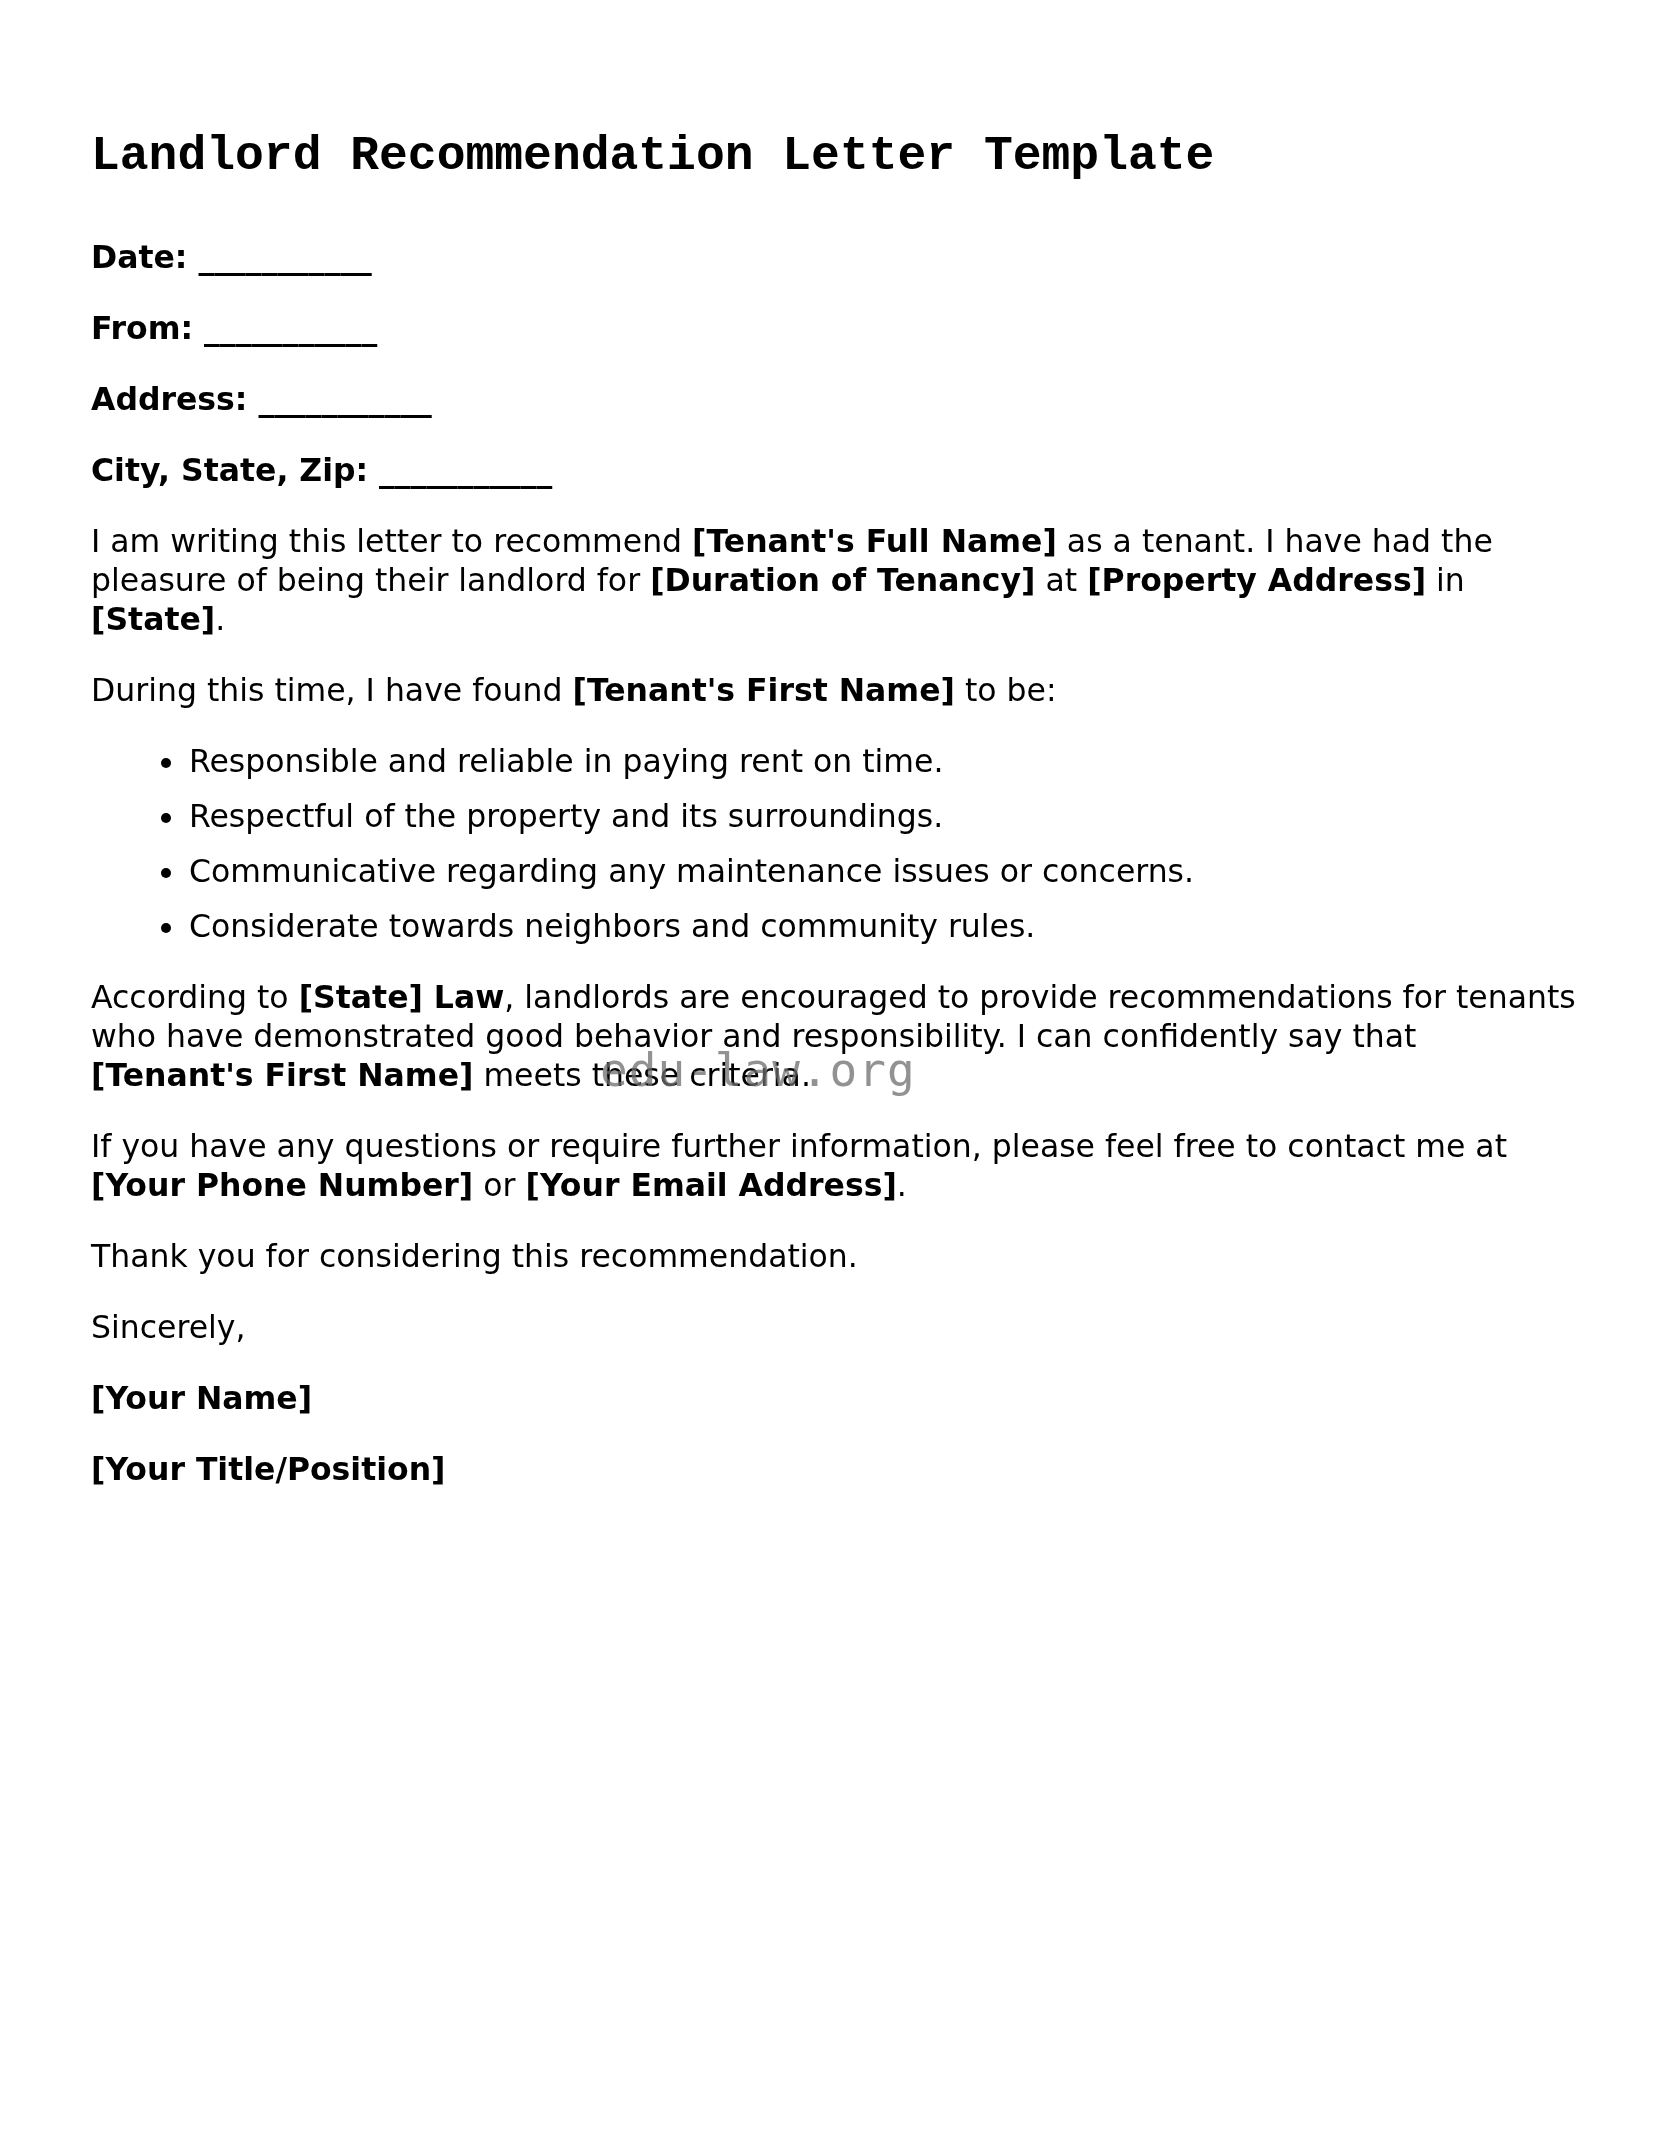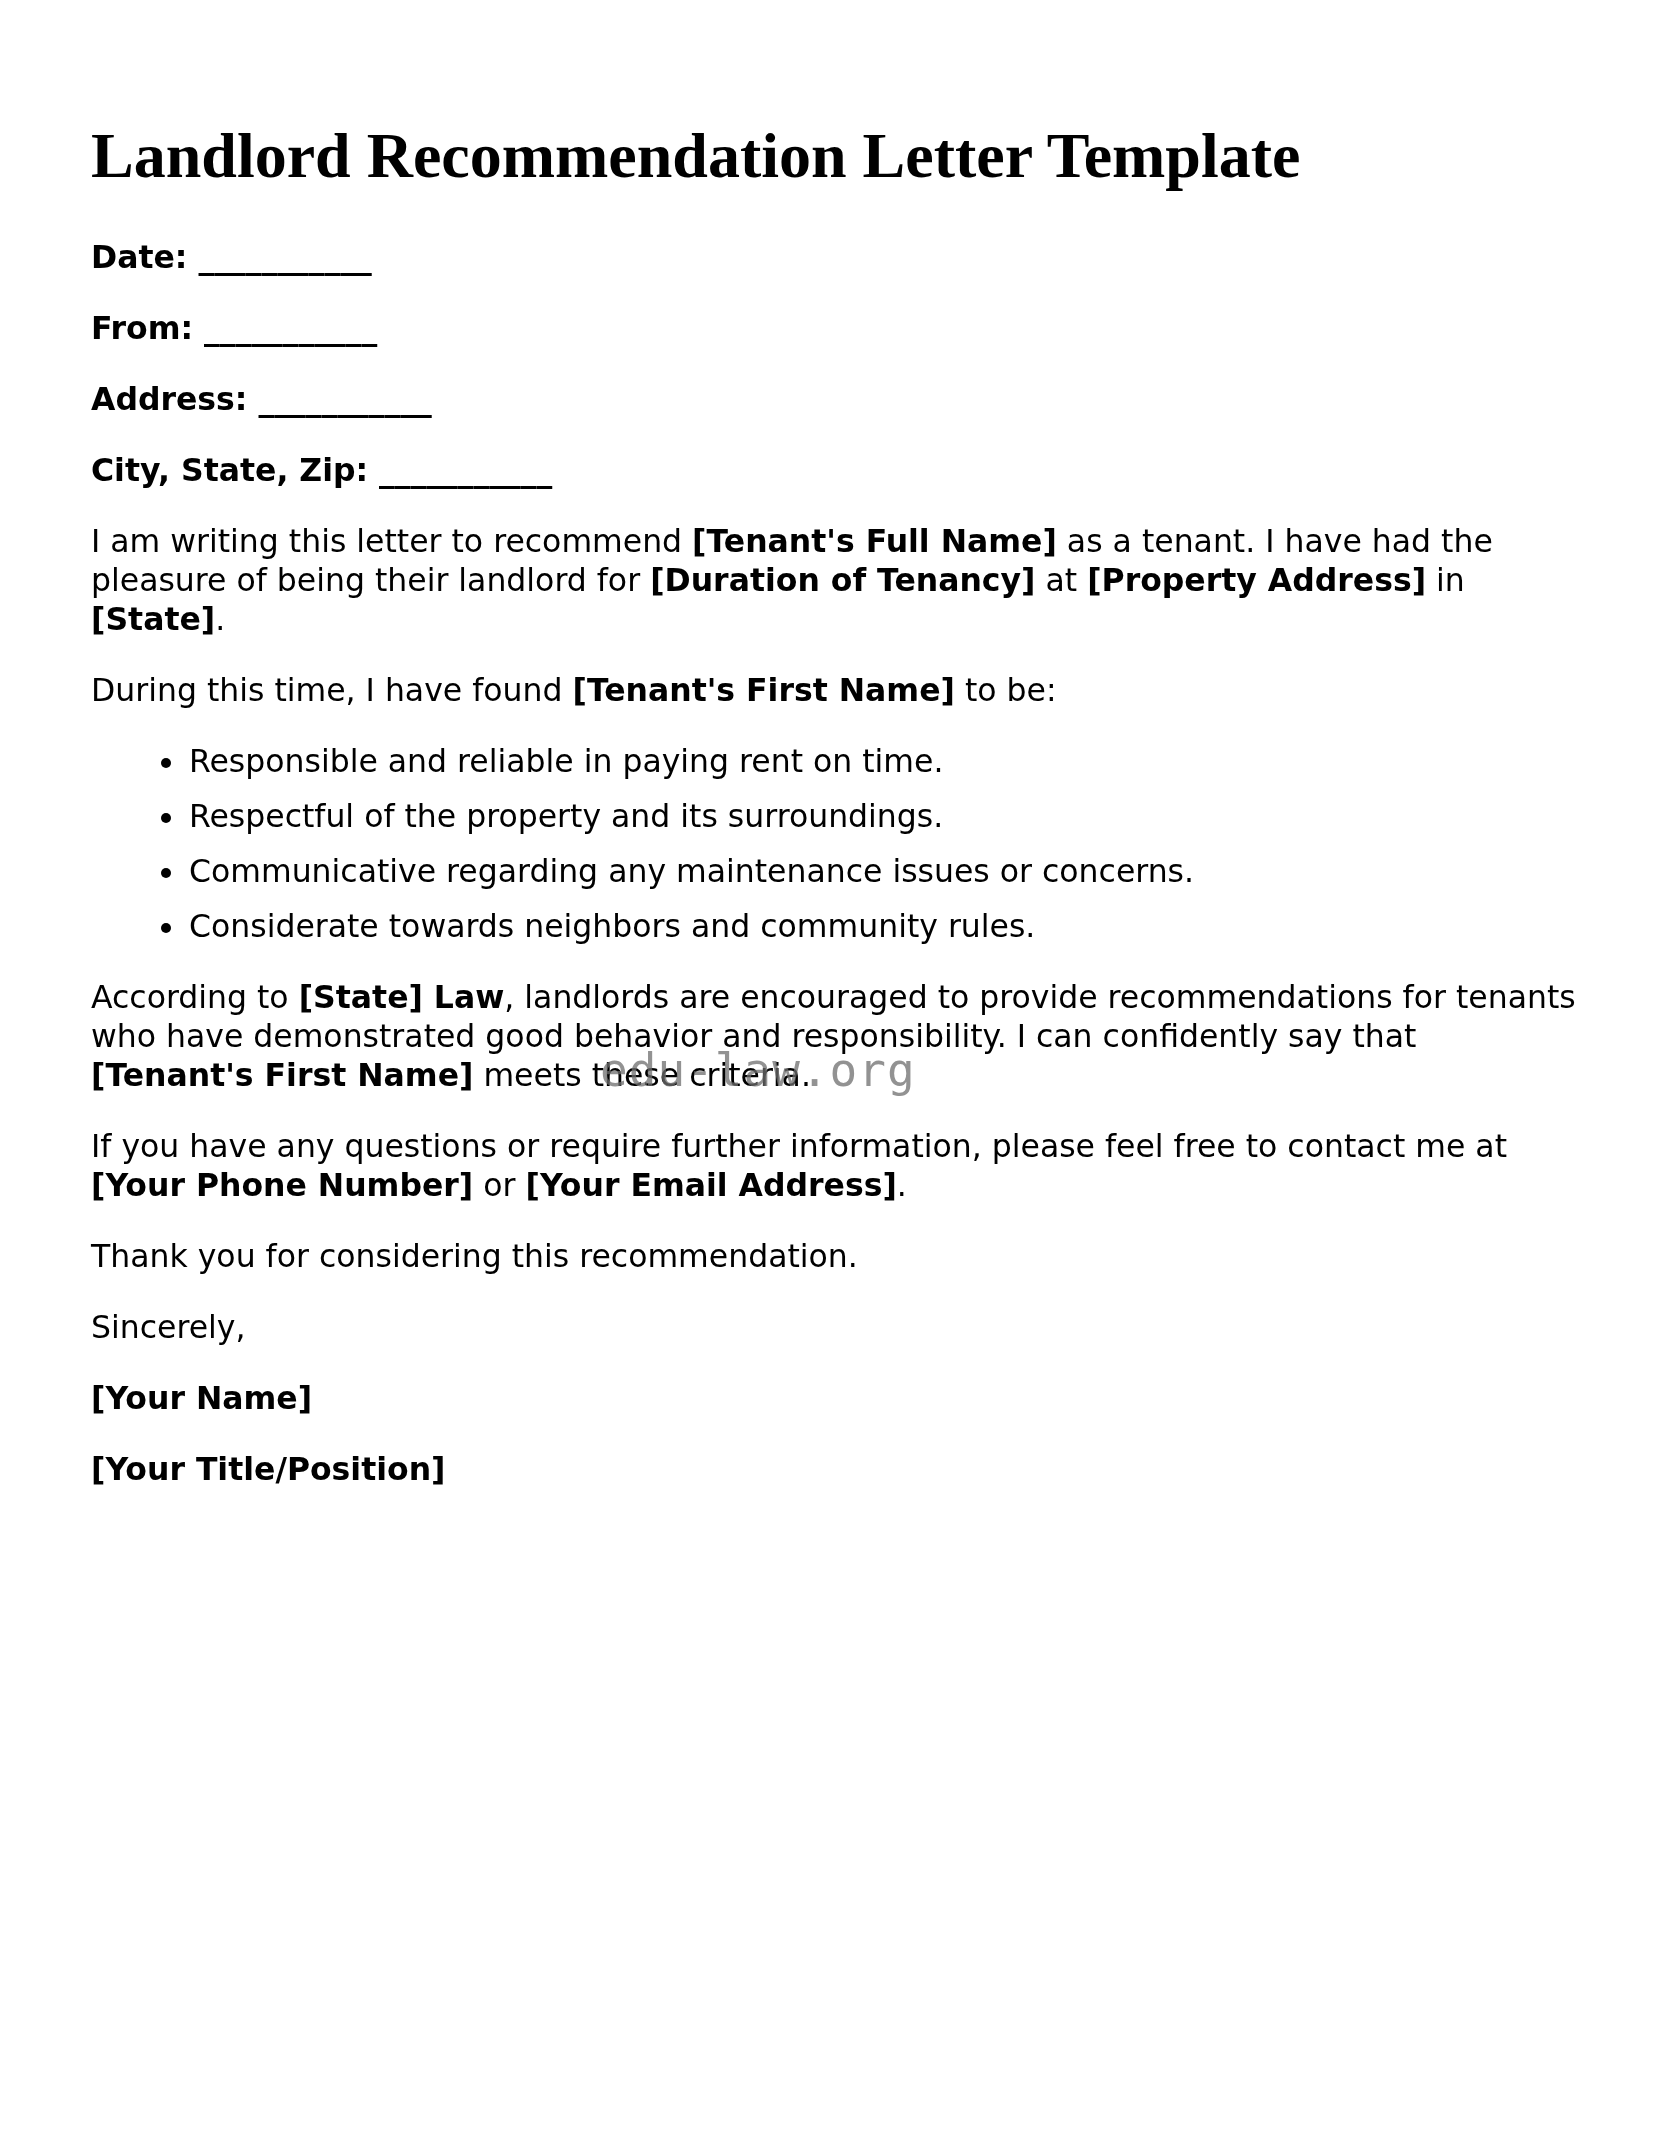--- a/index.html
+++ b/index.html
@@ -15,23 +15,23 @@
       font-family: "DejaVu Sans", sans-serif;
       color: #000000;
     }
     .page {
       position: absolute;
       left: 91px;
       top: 118px;
       width: 1490px;
     }
     h1 {
-      font-family: Liberation Serif, serif;
+      font-family: Liberation Mono, monospace;
       font-weight: bold;
-      font-size: 64px;
+      font-size: 48px;
       line-height: 76px;
       margin: 0 0 44px 0;
       letter-spacing: 0px;
     }
     p {
       margin: 0;
       font-size: 31.5px;
       line-height: 39px;
     }
     .field {

